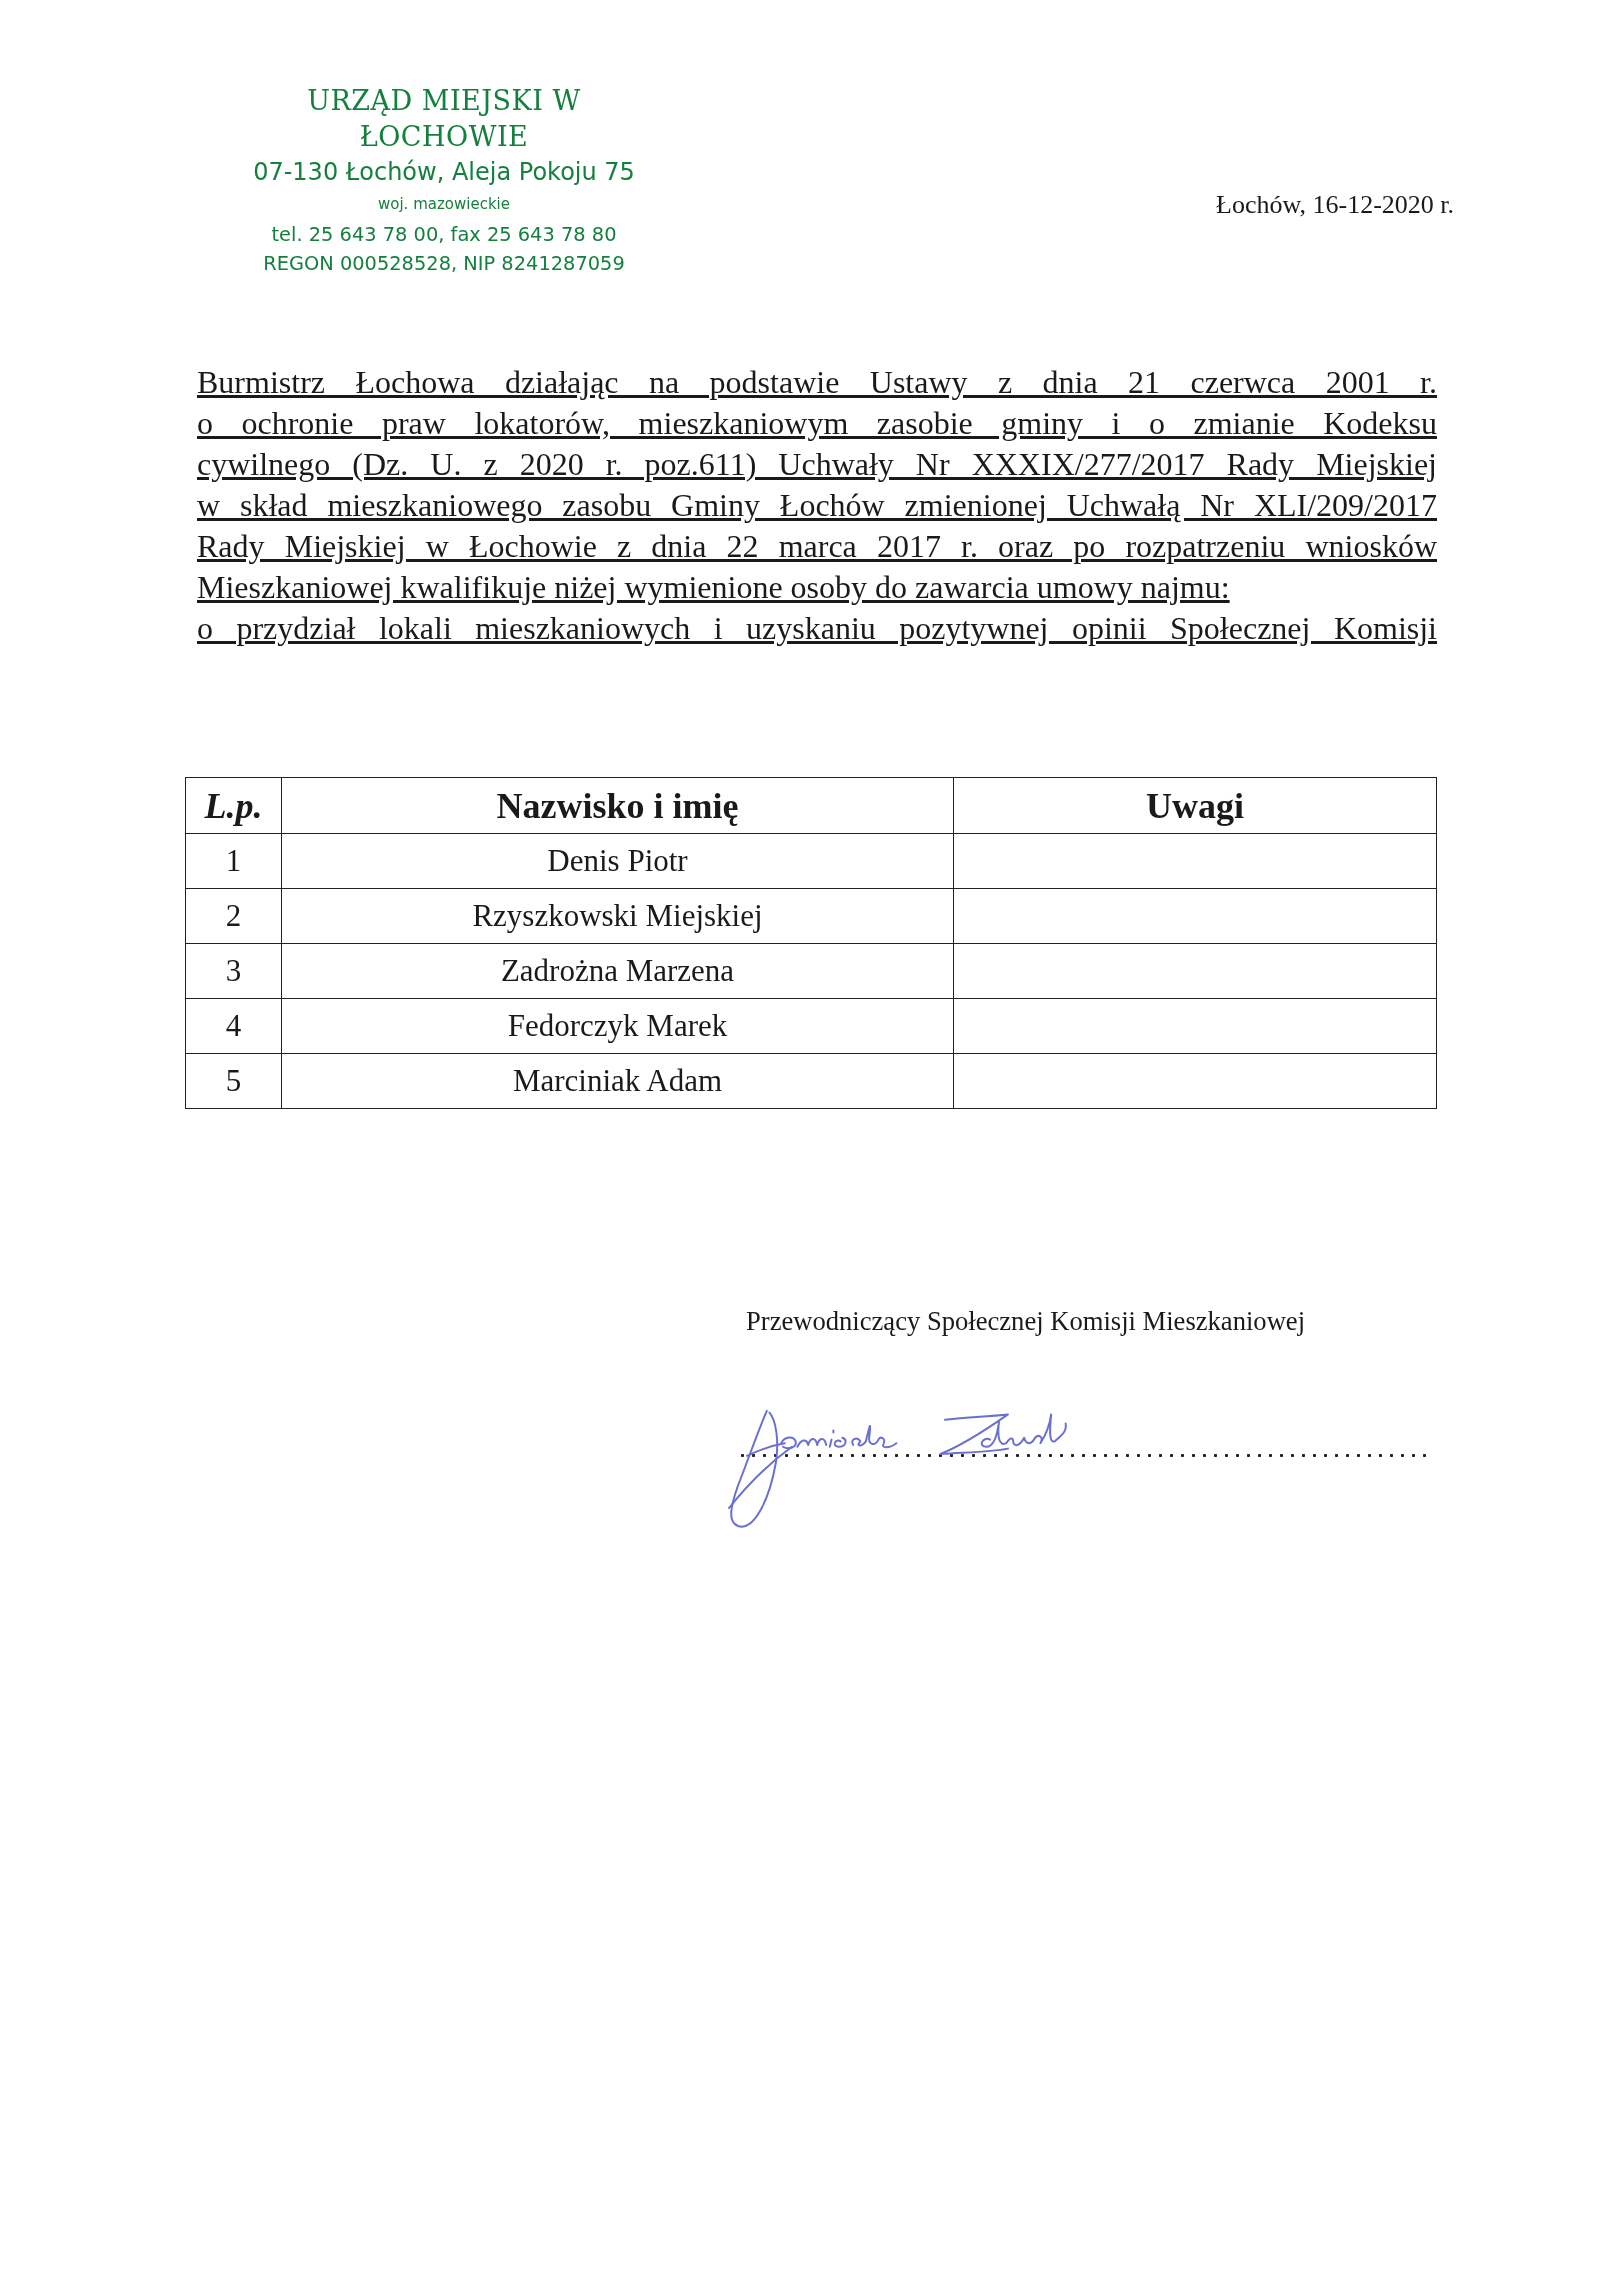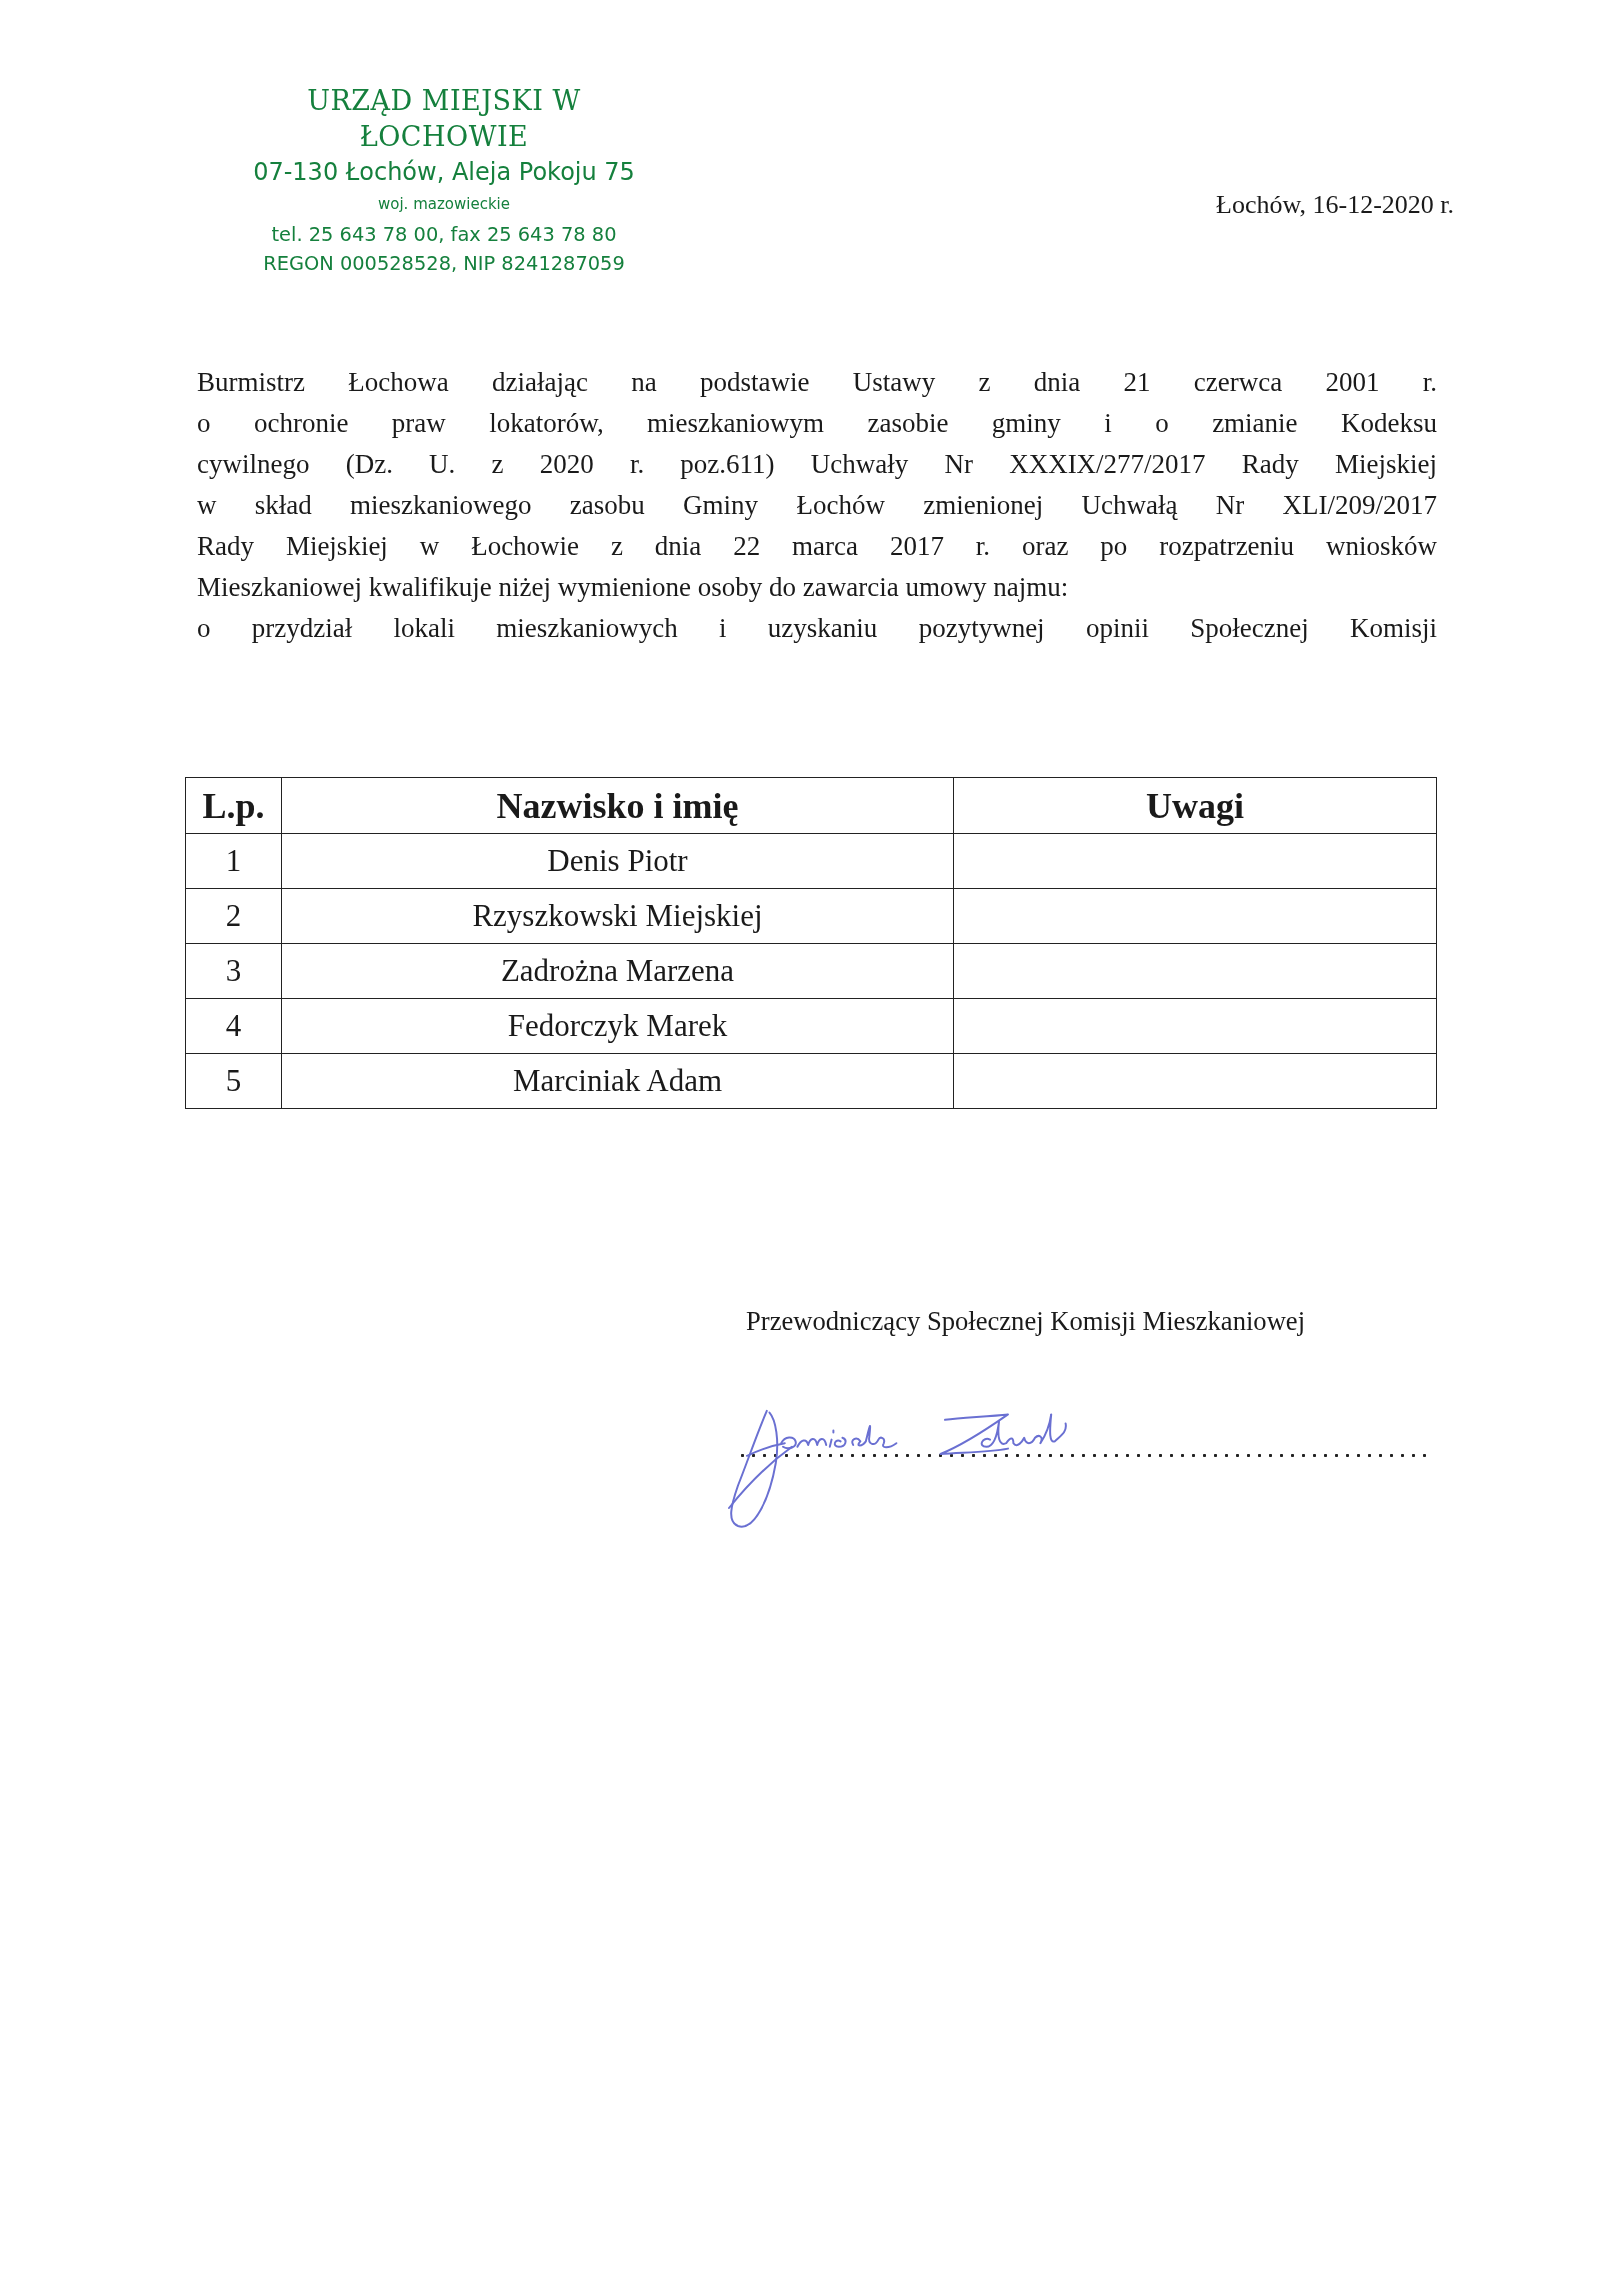--- a/index.html
+++ b/index.html
@@ -7,28 +7,28 @@
          font-family: "Liberation Serif", "DejaVu Serif", serif; color: #1a1a1a; }
   .stamp { position: absolute; left: 221px; top: 83px; width: 446px; text-align: center;
            color: #15803d; font-family: "DejaVu Sans", "Liberation Sans", sans-serif; }
   .stamp .s1 { font-family: "DejaVu Serif", "Liberation Serif", serif; font-size: 27px; line-height: 36px; letter-spacing: 0.5px; }
   .stamp .s2 { font-size: 24px; line-height: 34px; }
   .stamp .s3 { font-size: 15px; line-height: 31px; text-align: center; }
   .stamp .s4 { font-size: 19.4px; line-height: 29px; }
   .stamp .s5 { font-size: 19.4px; line-height: 29px; }
   .date { position: absolute; left: 1216px; top: 190px; font-size: 26px; white-space: nowrap; }
   .body-text { position: absolute; left: 197px; top: 362px; width: 1240px;
-               font-size: 27px; line-height: 41px; text-align: justify; text-align-last: left; }
+               font-size: 32px; line-height: 41px; text-align: justify; text-align-last: left; text-decoration: underline; }
   .body-text .ln { display: block; text-align: justify; text-align-last: justify; white-space: nowrap; }
   .body-text .ln.last { text-align-last: left; }
   table.list { position: absolute; left: 185px; top: 777px; width: 1252px; border-collapse: collapse; }
   table.list th, table.list td { border: 1.8px solid #222; text-align: center; padding: 0; }
   table.list th { height: 55px; font-size: 36px; font-weight: bold; }
   table.list td { height: 54px; font-size: 31px; }
-  table.list .c1 { width: 95px; }
+  table.list .c1 { width: 95px; font-style: italic; }
   table.list .c2 { width: 671px; }
   table.list .c3 { width: auto; }
   .chair { position: absolute; left: 746px; top: 1306px; font-size: 26.6px; white-space: nowrap; }
   .dots { position: absolute; left: 737px; top: 1453px; width: 694px; height: 5.4px;
           background-image: radial-gradient(circle, #222 1.4px, transparent 1.8px);
           background-size: 11px 5.4px; background-repeat: repeat-x; }
   .signature { position: absolute; left: 720px; top: 1400px; width: 522px; height: 135px; }
 </style>
 </head>
 <body>

